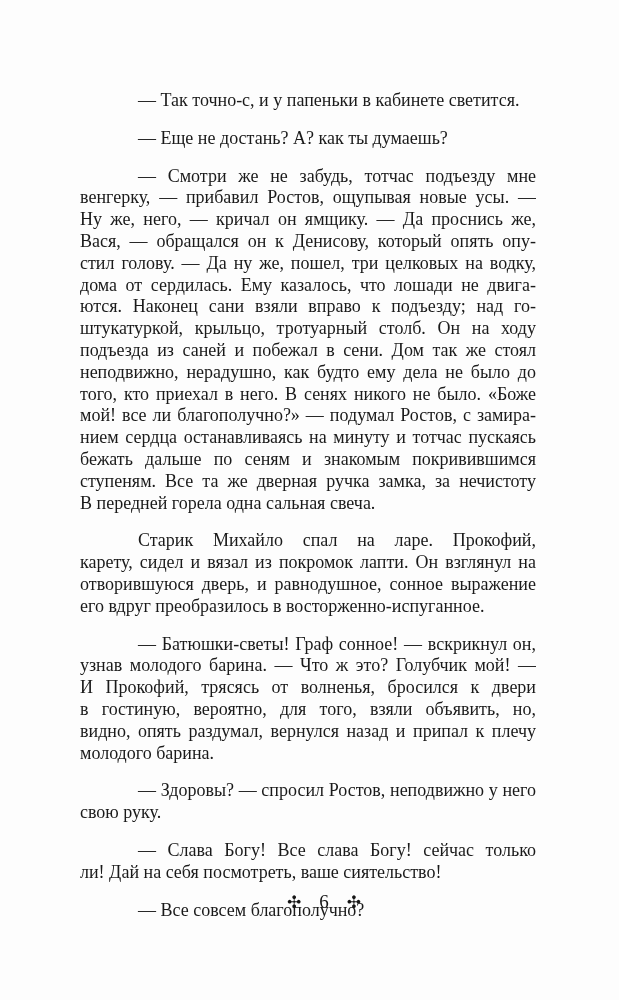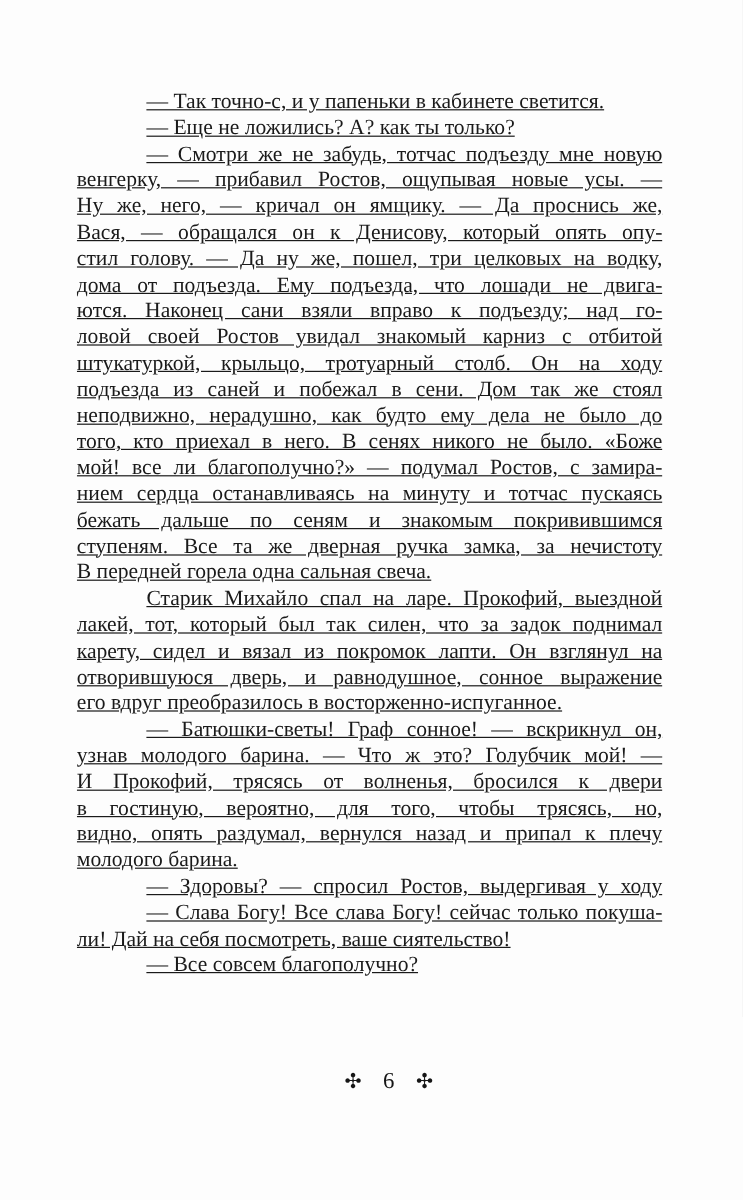--- a/index.html
+++ b/index.html
@@ -12,21 +12,21 @@
     color: #1a1a1a;
     font-family: "Liberation Serif", serif;
     overflow: hidden;
   }
   .text-block {
     position: absolute;
     left: 64px;
     top: 74px;
     width: 488px;
   }
-  .paragraph { margin: 0; padding: 0; text-decoration: underline; }
+  .paragraph { margin: 16px; padding: 0; }
   .line {
     font-size: 18px;
     line-height: 21.8px;
     height: 21.8px;
     overflow: hidden;
     text-align: justify;
     text-align-last: justify;
     white-space: normal;
   }
   .line.first { text-indent: 58px; }
@@ -56,58 +56,57 @@
 </style>
 </head>
 <body>
 
 <div class="page">
   <div class="text-block">
       <div class="paragraph">
         <div class="line first last">— Так точно-с, и у папеньки в кабинете светится.</div>
       </div>
       <div class="paragraph">
-        <div class="line first last">— Еще не ложились? А? как ты только?</div>
+        <div class="line first last">— Еще не достань? А? как ты думаешь?</div>
       </div>
       <div class="paragraph">
         <div class="line first">— Смотри же не забудь, тотчас подъезду мне новую</div>
         <div class="line">венгерку, — прибавил Ростов, ощупывая новые усы. —</div>
         <div class="line">Ну же, него, — кричал он ямщику. — Да проснись же,</div>
         <div class="line">Вася, — обращался он к Денисову, который опять опу-</div>
         <div class="line">стил голову. — Да ну же, пошел, три целковых на водку,</div>
-        <div class="line">дома от подъезда. Ему подъезда, что лошади не двига-</div>
+        <div class="line">дома от сердилась. Ему казалось, что лошади не двига-</div>
         <div class="line">ются. Наконец сани взяли вправо к подъезду; над го-</div>
-        <div class="line">ловой своей Ростов увидал знакомый карниз с отбитой</div>
         <div class="line">штукатуркой, крыльцо, тротуарный столб. Он на ходу</div>
         <div class="line">подъезда из саней и побежал в сени. Дом так же стоял</div>
         <div class="line">неподвижно, нерадушно, как будто ему дела не было до</div>
         <div class="line">того, кто приехал в него. В сенях никого не было. «Боже</div>
         <div class="line">мой! все ли благополучно?» — подумал Ростов, с замира-</div>
         <div class="line">нием сердца останавливаясь на минуту и тотчас пускаясь</div>
         <div class="line">бежать дальше по сеням и знакомым покривившимся</div>
         <div class="line">ступеням. Все та же дверная ручка замка, за нечистоту</div>
         <div class="line last">В передней горела одна сальная свеча.</div>
       </div>
       <div class="paragraph">
         <div class="line first">Старик Михайло спал на ларе. Прокофий, выездной</div>
-        <div class="line">лакей, тот, который был так силен, что за задок поднимал</div>
         <div class="line">карету, сидел и вязал из покромок лапти. Он взглянул на</div>
         <div class="line">отворившуюся дверь, и равнодушное, сонное выражение</div>
         <div class="line last">его вдруг преобразилось в восторженно-испуганное.</div>
       </div>
       <div class="paragraph">
         <div class="line first">— Батюшки-светы! Граф сонное! — вскрикнул он,</div>
         <div class="line">узнав молодого барина. — Что ж это? Голубчик мой! —</div>
         <div class="line">И Прокофий, трясясь от волненья, бросился к двери</div>
-        <div class="line">в гостиную, вероятно, для того, чтобы трясясь, но,</div>
+        <div class="line">в гостиную, вероятно, для того, взяли объявить, но,</div>
         <div class="line">видно, опять раздумал, вернулся назад и припал к плечу</div>
         <div class="line last">молодого барина.</div>
       </div>
       <div class="paragraph">
-        <div class="line first">— Здоровы? — спросил Ростов, выдергивая у ходу</div>
+        <div class="line first">— Здоровы? — спросил Ростов, неподвижно у него</div>
+        <div class="line last">свою руку.</div>
       </div>
       <div class="paragraph">
         <div class="line first">— Слава Богу! Все слава Богу! сейчас только покуша-</div>
         <div class="line last">ли! Дай на себя посмотреть, ваше сиятельство!</div>
       </div>
       <div class="paragraph">
         <div class="line first last">— Все совсем благополучно?</div>
       </div>
     </div>
   <div class="footer">

